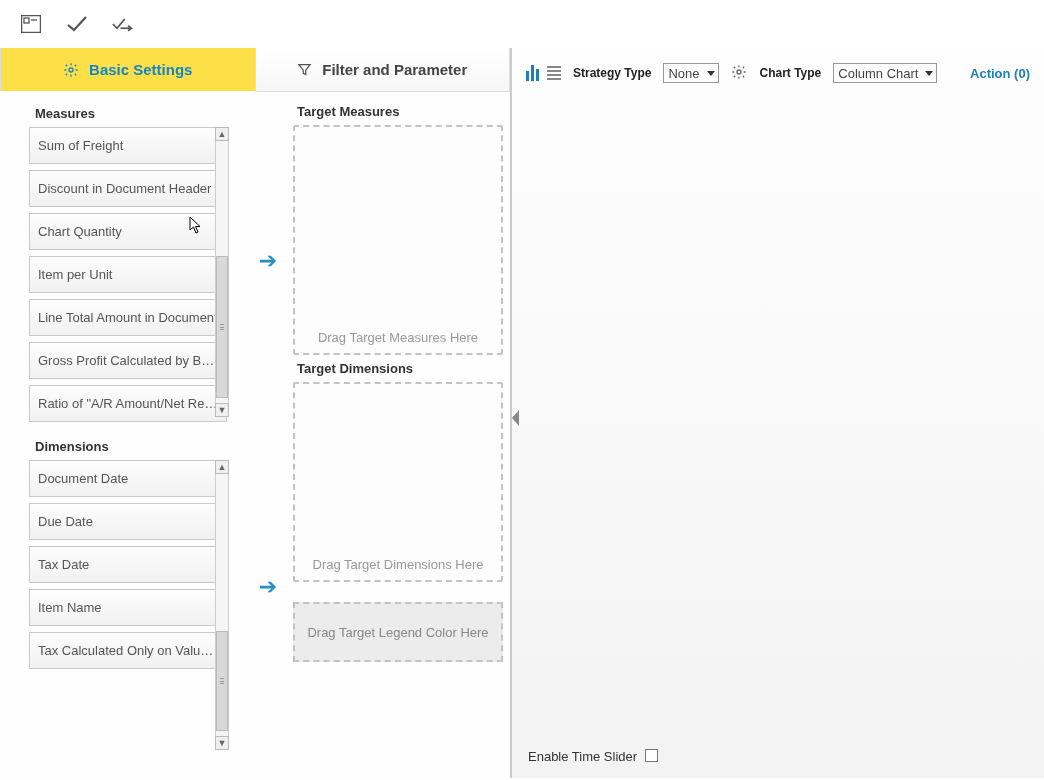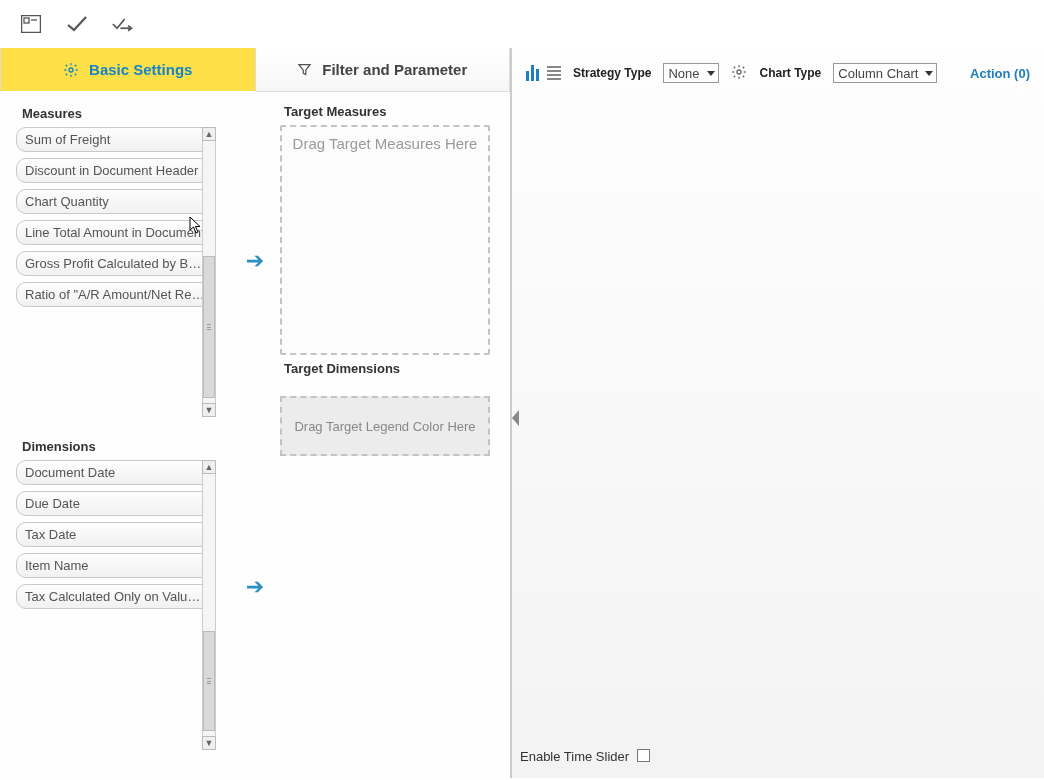--- a/index.html
+++ b/index.html
@@ -67,20 +67,21 @@
   .tab-body {
     display: flex;
     flex: 1;
     padding: 6px 0 0 0;
   }
 
   .col-left {
     width: 230px;
     padding-left: 16px;
     position: relative;
+    margin-left: 13px;
   }
   .section-header {
     font-weight: 700;
     color: #333;
     margin: 8px 0 4px 6px;
   }
   .list-wrap {
     position: relative;
     border-right: 16px solid transparent;
   }
@@ -114,22 +115,22 @@
   }
   .scroll-grip {
     position:absolute;left:3px;right:3px;top:50%;height:6px;margin-top:-3px;
     border-top:1px solid #999;border-bottom:1px solid #999;
   }
   .scroll-grip:before{content:"";position:absolute;left:0;right:0;top:2px;border-top:1px solid #999;}
   .field-list { }
   .field-item {
     background: linear-gradient(#fdfdfd,#f1f1f1);
     border:1px solid #c9c9c9;
-    border-radius:10px;
-    padding: 4px 8px;
+    border-radius:0;
+    padding: 10px 8px;
     margin: 6px 0;
     color:#555;
     cursor: grab;
     white-space: nowrap;
     overflow: hidden;
     text-overflow: ellipsis;
   }
 
   .arrow-col {
     width: 50px;
@@ -147,25 +148,25 @@
   }
   .target-header {
     font-weight:700;
     color:#333;
     margin: 6px 0 6px 4px;
   }
   .drop-zone {
     border: 2px dashed #c3c3c3;
     background:#fcfcfc;
     display:flex;
-    align-items:flex-start;
+    align-items:flex-end;
     justify-content:center;
     text-align:center;
     color:#999;
-    font-size:15px;
+    font-size:13px;
     padding: 8px;
     border-radius:2px;
   }
   .drop-legend {
     border: 2px dashed #c3c3c3;
     background:#ececec;
     color:#888;
     display:flex;align-items:center;justify-content:center;text-align:right;
     padding:8px;
     margin-top:20px;
@@ -230,21 +231,21 @@
     top: 360px;
     width:12px;height:20px;
     color:#777;
     cursor:pointer;
     display:flex;align-items:center;justify-content:center;
   }
 
   .time-slider {
     position:absolute;
     bottom:14px;
-    left:8px;
+    left:16px;
     display:flex;
     align-items:flex-start;
     gap:8px;
     color:#333;
   }
   .chk {
     width:13px;height:13px;border:1px solid #777;background:#fff;cursor:pointer;
   }
 
   .cursor {
@@ -308,20 +309,21 @@
           <div class="scroll-track">
             <div class="scroll-thumb" style="top:44%;height:54%">
               <div class="scroll-grip"></div>
             </div>
           </div>
           <div class="scroll-arrow scroll-down">▼</div>
           <div class="field-list">
             <div class="field-item">Sum of Freight</div>
             <div class="field-item">Discount in Document Header</div>
             <div class="field-item">Chart Quantity</div>
+            <div class="field-item">Item per Unit</div>
             <div class="field-item">Line Total Amount in Document</div>
             <div class="field-item">Gross Profit Calculated by Bas...</div>
             <div class="field-item">Ratio of "A/R Amount/Net Reve...</div>
           </div>
         </div>
 
         <div class="section-header" style="margin-top:22px">Dimensions</div>
         <div class="list-wrap" style="height:290px">
           <div class="scroll-arrow scroll-up">▲</div>
           <div class="scroll-track">
@@ -345,20 +347,23 @@
         <div class="arrow-right" style="margin-top:300px">➔</div>
       </div>
 
       <div class="target-col">
         <div class="target-header">Target Measures</div>
         <div class="drop-zone" style="height:230px">
           <span>Drag Target Measures Here</span>
         </div>
 
         <div class="target-header" style="">Target Dimensions</div>
+        <div class="drop-zone" style="height:200px">
+          <span>Drag Target Dimensions Here</span>
+        </div>
 
         <div class="drop-legend">
           <span>Drag Target Legend Color Here</span>
         </div>
       </div>
     </div>
   </div>
 
   <div class="chart-panel">
     <div class="collapse-arrow">

